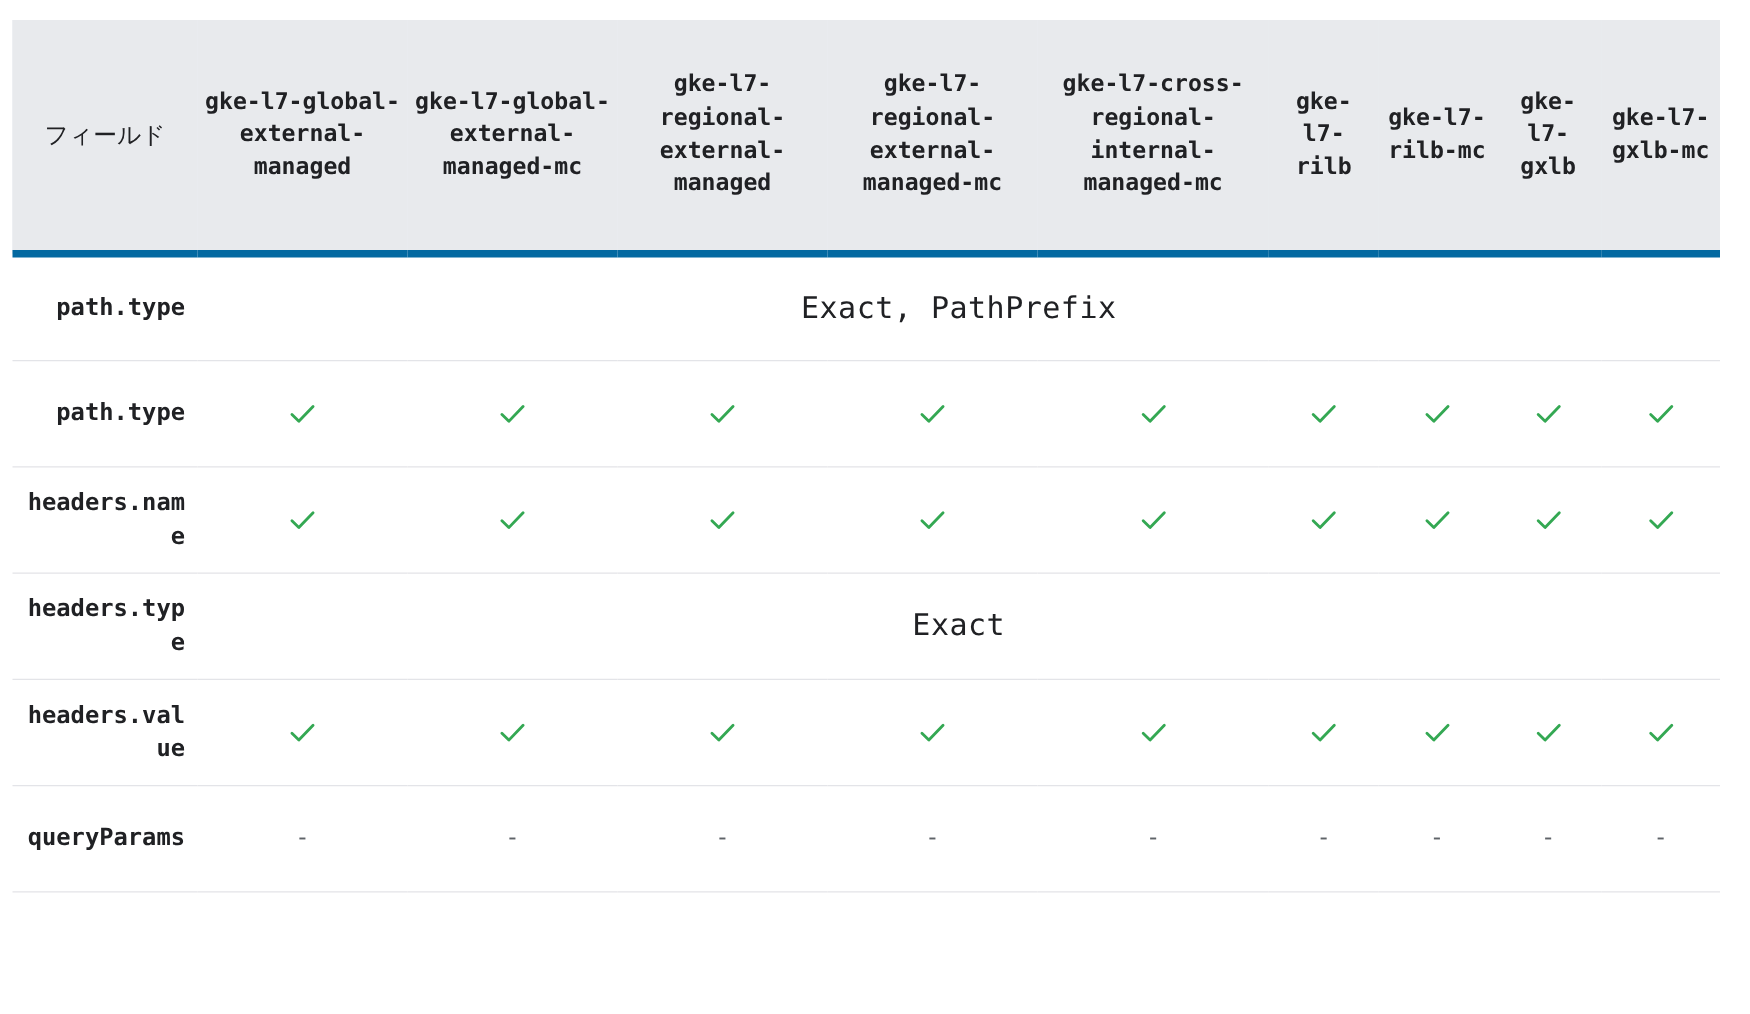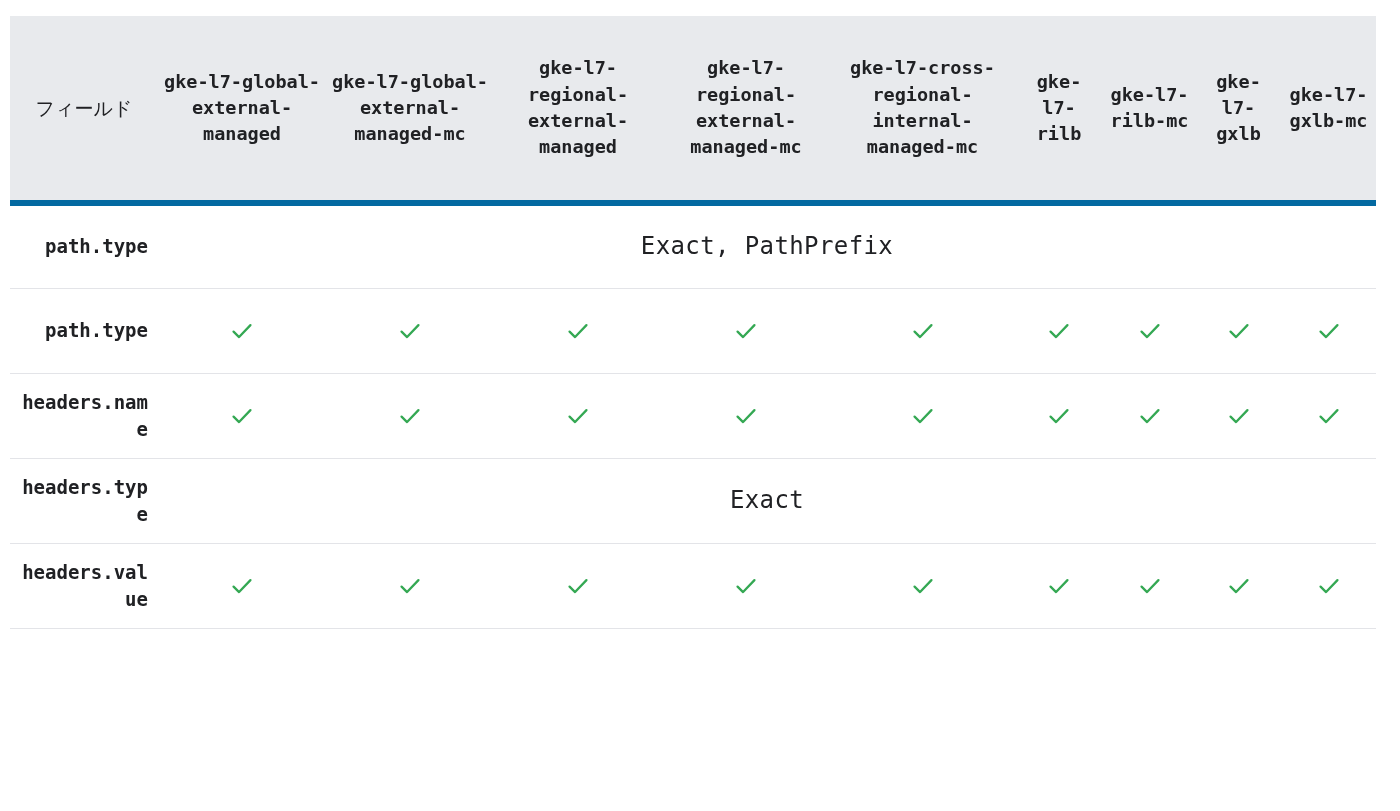--- a/index.html
+++ b/index.html
@@ -235,16 +235,28 @@
             <td class="value-cell"><span class="check-icon"><svg viewBox="0 0 24 24" aria-hidden="true">
                   <path d="M4.2 12.6 L9.3 17.6 L19.8 6.6" fill="none" stroke="#34a853" stroke-width="2.1" stroke-linecap="round" stroke-linejoin="round"></path>
                 </svg></span></td>
             <td class="value-cell"><span class="check-icon"><svg viewBox="0 0 24 24" aria-hidden="true">
                   <path d="M4.2 12.6 L9.3 17.6 L19.8 6.6" fill="none" stroke="#34a853" stroke-width="2.1" stroke-linecap="round" stroke-linejoin="round"></path>
                 </svg></span></td>
             <td class="value-cell"><span class="check-icon"><svg viewBox="0 0 24 24" aria-hidden="true">
                   <path d="M4.2 12.6 L9.3 17.6 L19.8 6.6" fill="none" stroke="#34a853" stroke-width="2.1" stroke-linecap="round" stroke-linejoin="round"></path>
                 </svg></span></td>
           </tr>
+          <tr>
+            <td class="rowlabel">queryParams</td>
+            <td class="dash-cell"><span class="dash-mark">-</span></td>
+            <td class="dash-cell"><span class="dash-mark">-</span></td>
+            <td class="dash-cell"><span class="dash-mark">-</span></td>
+            <td class="dash-cell"><span class="dash-mark">-</span></td>
+            <td class="dash-cell"><span class="dash-mark">-</span></td>
+            <td class="dash-cell"><span class="dash-mark">-</span></td>
+            <td class="dash-cell"><span class="dash-mark">-</span></td>
+            <td class="dash-cell"><span class="dash-mark">-</span></td>
+            <td class="dash-cell"><span class="dash-mark">-</span></td>
+          </tr>
         </tbody>
     </table>
   </div>
 </div>
 
 </body></html>

